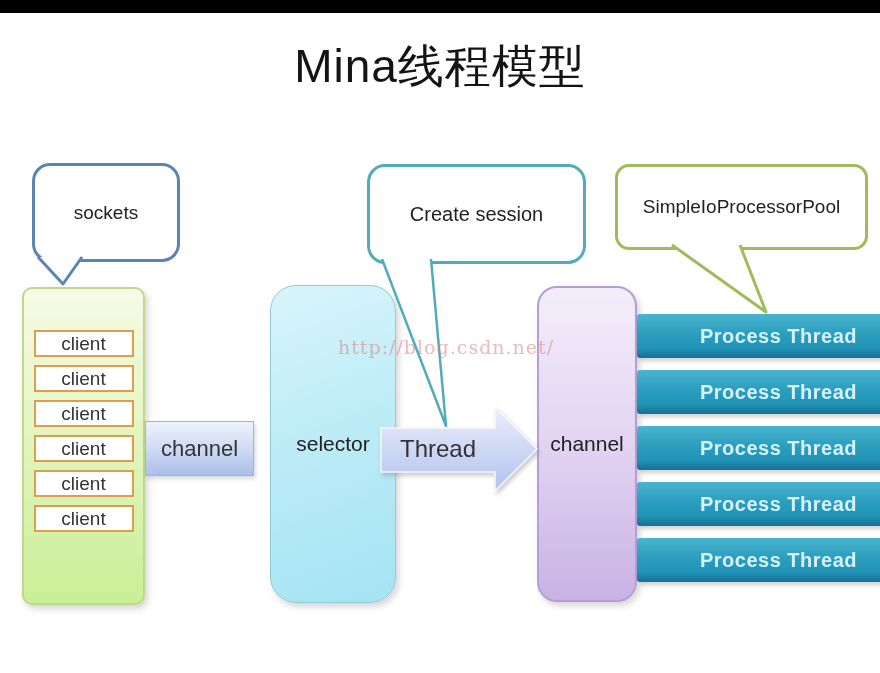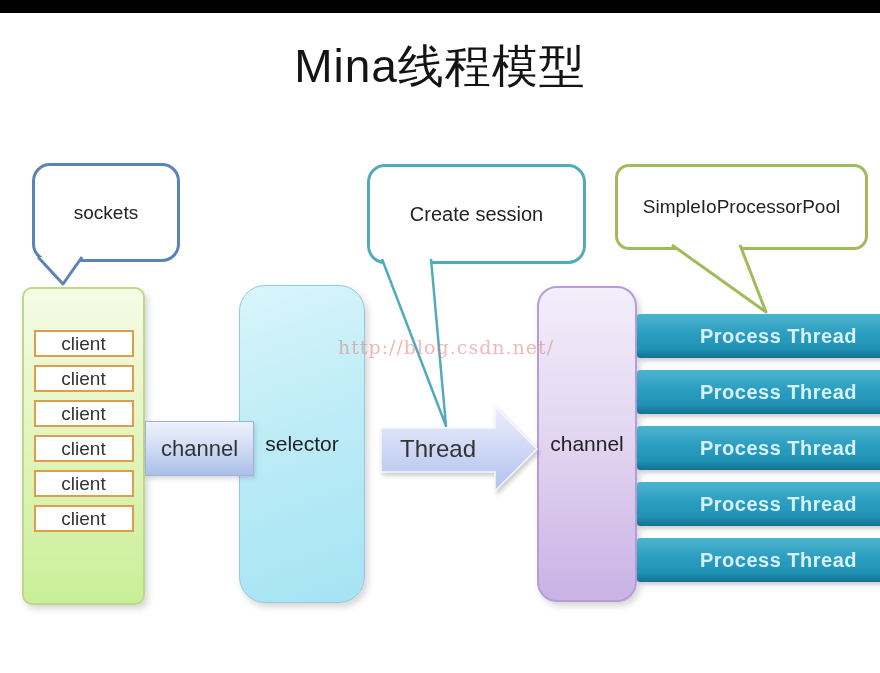--- a/index.html
+++ b/index.html
@@ -38,21 +38,21 @@
   
   .channel{
     position:absolute;left:145px;top:421px;width:109px;height:55px;box-sizing:border-box;
     background:linear-gradient(180deg,#eef2fc 0%,#ccd8f3 55%,#aabfe9 100%);
     border:1px solid #9db2de;z-index:2;
     display:flex;align-items:center;justify-content:center;font-size:22px;color:#333;
     box-shadow:2px 3px 4px rgba(120,120,120,0.25);
   }
   
   .selector{
-    position:absolute;left:239px;top:285px;width:126px;height:318px;box-sizing:border-box;
+    position:absolute;left:270px;top:285px;width:126px;height:318px;box-sizing:border-box;
     border:1px solid #94c9da;border-radius:26px;
     background:linear-gradient(160deg,#d9f5fb 0%,#bdecf7 45%,#a5e3f3 100%);
     box-shadow:3px 4px 6px rgba(110,110,110,0.28);
     display:flex;align-items:center;justify-content:center;font-size:21px;color:#222;z-index:1;
   }
   
   .accept{
     position:absolute;left:537px;top:286px;width:100px;height:316px;box-sizing:border-box;
     border:2px solid #b79dd6;border-radius:20px;
     background:linear-gradient(180deg,#f3eefa 0%,#e2d4f1 50%,#c9b2e5 100%);

